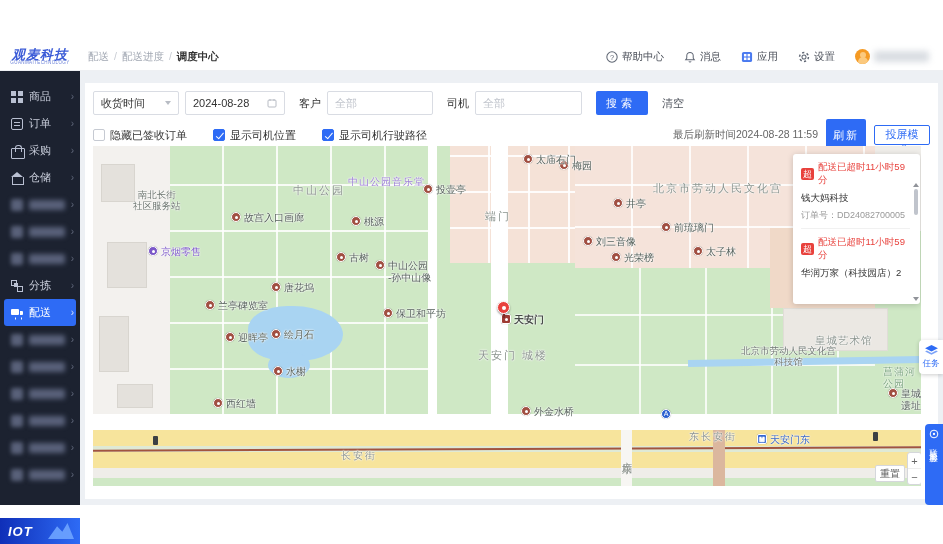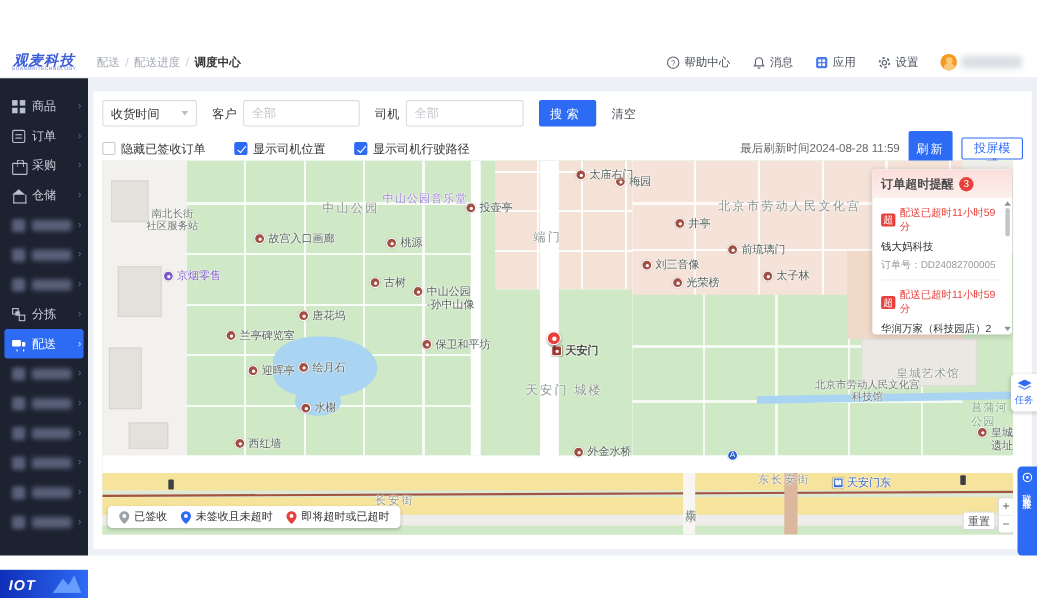--- a/index.html
+++ b/index.html
@@ -303,20 +303,28 @@
   </div>
 
   <div class="content">
     <div class="panel">
 
       <div class="frow">
         <div class="box sel">
           <span>收货时间</span>
           <span class="caret"></span>
         </div>
+        <div class="box datebox">
+          <span>2024-08-28</span>
+          <svg width="10" height="10" viewBox="0 0 10 10">
+              <rect x="1" y="2" width="8" height="7" rx="1" fill="none" stroke="#b8bcc4" stroke-width="1"></rect>
+              <line x1="3" y1="1" x2="3" y2="3" stroke="#b8bcc4"></line>
+              <line x1="7" y1="1" x2="7" y2="3" stroke="#b8bcc4"></line>
+            </svg>
+        </div>
         <span class="flabel">客户</span>
         <input class="fin in-cust" placeholder="全部" style="">
         <span class="flabel">司机</span>
         <input class="fin in-drv" placeholder="全部" style="">
         <button class="btn btn-search">搜索</button>
         <span class="lnk-clear">清空</span>
       </div>
 
       <div class="crow">
         <span class="cbwrap">
@@ -521,56 +529,28 @@
             <div class="poi t-redpin" style="left: 404px; top: 155px;">
               <span class="dot"></span>
               <span class="lbl"></span>
             </div>
             <div class="poi t-attr" style="left: 408px; top: 168px;">
               <span class="dot"></span>
               <span class="lbl">天安门</span>
             </div>
           </div>
 
-        <div class="legend">
-
-        <span class="lg-item">
-              <svg width="10" height="13" viewBox="0 0 12 15">
-                <path d="M6 .5C2.9.5.5 2.9.5 6c0 3.8 5.5 8.5 5.5 8.5S11.5 9.8 11.5 6C11.5 2.9 9.1.5 6 .5z" fill="#9ba3ad"></path>
-                <circle cx="6" cy="5.8" r="2.1" fill="#fff"></circle>
-              </svg>
-              <span>已签收</span>
-            </span>
-            <span class="lg-item">
-              <svg width="10" height="13" viewBox="0 0 12 15">
-                <path d="M6 .5C2.9.5.5 2.9.5 6c0 3.8 5.5 8.5 5.5 8.5S11.5 9.8 11.5 6C11.5 2.9 9.1.5 6 .5z" fill="#2f69f8"></path>
-                <circle cx="6" cy="5.8" r="2.1" fill="#fff"></circle>
-              </svg>
-              <span>未签收且未超时</span>
-            </span>
-            <span class="lg-item">
-              <svg width="10" height="13" viewBox="0 0 12 15">
-                <path d="M6 .5C2.9.5.5 2.9.5 6c0 3.8 5.5 8.5 5.5 8.5S11.5 9.8 11.5 6C11.5 2.9 9.1.5 6 .5z" fill="#e8413c"></path>
-                <circle cx="6" cy="5.8" r="2.1" fill="#fff"></circle>
-              </svg>
-              <span>即将超时或已超时</span>
-            </span>
-          </div>
 
         <div class="btn-reset">重置</div>
         <div class="zoomctl">
           <span>+</span>
           <span>−</span>
         </div>
 
         <div class="op">
-          <div class="op-head">
-            <span class="op-title">订单超时提醒</span>
-            <span class="op-badge">3</span>
-          </div>
           <div class="op-body">
 
           <div class="op-item">
                 <div class="op-row1">
                   <span class="op-tag">超</span>
                   <span class="op-status">配送已超时11小时59分</span>
                 </div>
                 <div class="op-cust">钱大妈科技</div>
                 <div class="op-no">订单号：DD24082700005</div>
               </div>

